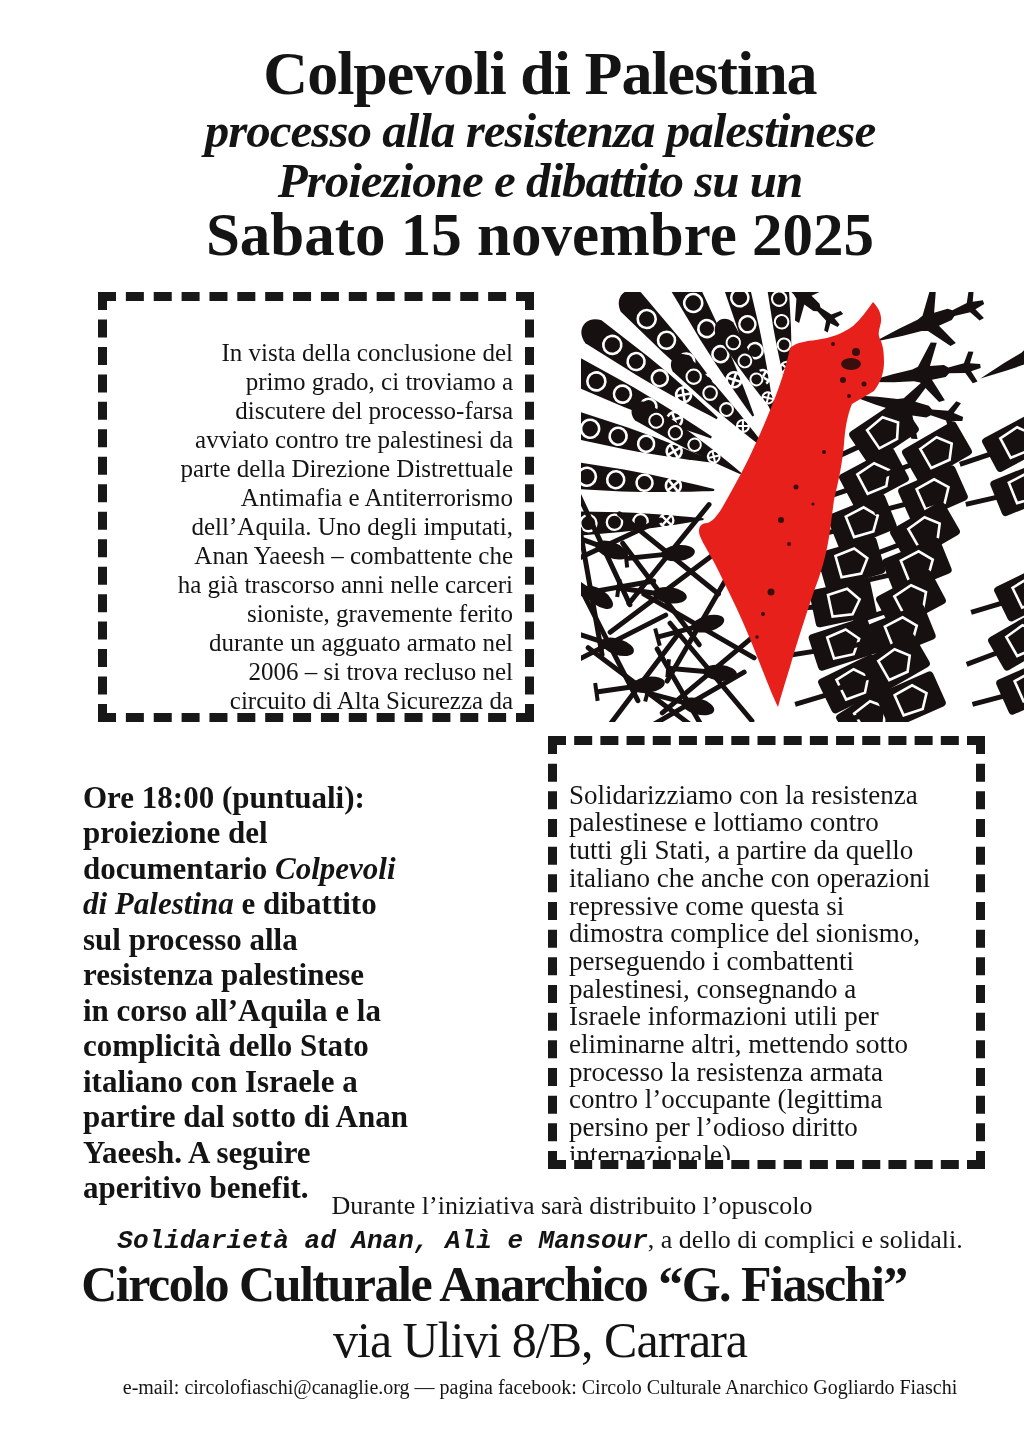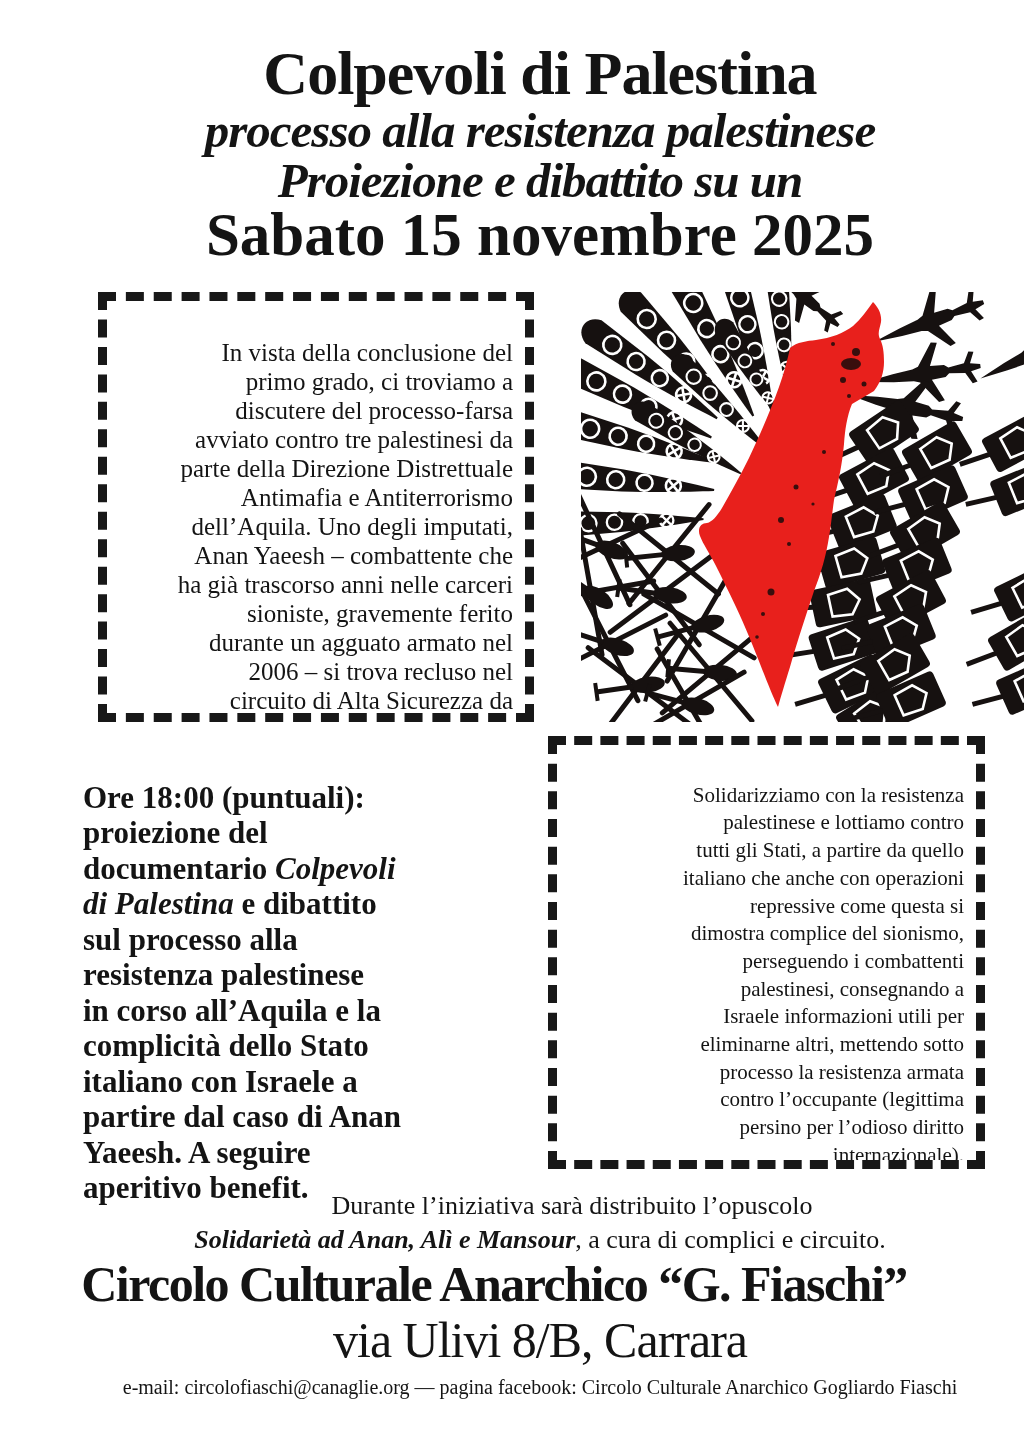--- a/index.html
+++ b/index.html
@@ -23,27 +23,27 @@
   .artwork{left:553px;top:292px;width:450px;height:430px;}
   .artwork svg{display:block;}
   
   .program{
     left:55px;top:744px;width:455px;text-align:left;
     font-weight:bold;font-size:31px;line-height:35.5px;white-space:pre-line;
   }
   .film{font-style:italic;}
   .solidarity{
     left:520px;top:736px;width:437px;height:433px;
-    padding:9px 12px;font-size:21px;line-height:27.7px;
-    text-align:right;white-space:pre-line;overflow:hidden;
+    padding:9px 12px;font-size:27px;line-height:27.7px;
+    text-align:left;white-space:pre-line;overflow:hidden;
   }
   
   .booklet1{top:1190px;left:0;width:1024px;text-align:center;font-size:26px;line-height:32px;padding-left:32px;}
   .booklet2{top:1224px;left:0;width:1024px;text-align:center;font-size:26px;line-height:32px;}
-  .bi{font-weight:bold;font-style:italic;}
+  .bi{font-weight:bold;font-style:italic;font-family:Liberation Mono, monospace;}
   .venuename{top:1256px;left:0;width:932px;text-align:center;font-size:50px;font-weight:bold;letter-spacing:-1.5px;line-height:56px;}
   .venueaddr{top:1312px;left:0;width:1024px;text-align:center;font-size:50px;font-weight:normal;letter-spacing:-1px;line-height:56px;}
   .contact{top:1376px;left:0;width:1024px;text-align:center;font-size:20px;}
   
   .blk{fill:#161110;}
   .wline{fill:none;stroke:#ffffff;stroke-width:2.6;}
   .rotor{fill:none;stroke:#161110;stroke-width:5;stroke-linecap:round;}
   .boom{fill:none;stroke:#161110;stroke-width:5;}
   .boom2{fill:none;stroke:#161110;stroke-width:4;}
   .barrel{fill:none;stroke:#161110;stroke-width:5;}
@@ -200,21 +200,21 @@
 <div class="abs program">
   <span>Ore 18:00 (puntuali):
 proiezione del
 documentario </span><span class="film">Colpevoli
 di Palestina</span><span> e dibattito
 sul processo alla
 resistenza palestinese
 in corso all’Aquila e la
 complicità dello Stato
 italiano con Israele a
-partire dal caso di Anan
+partire dal sotto di Anan
 Yaeesh. A seguire
 aperitivo benefit.</span>
 </div>
 
 <div class="abs dashedbox solidarity">
   <span>Solidarizziamo con la resistenza
 palestinese e lottiamo contro
 tutti gli Stati, a partire da quello
 italiano che anche con operazioni
 repressive come questa si
@@ -224,19 +224,19 @@
 Israele informazioni utili per
 eliminarne altri, mettendo sotto
 processo la resistenza armata
 contro l’occupante (legittima
 persino per l’odioso diritto
 internazionale).</span>
 </div>
 
 <div class="abs booklet1">Durante l’iniziativa sarà distribuito l’opuscolo</div>
 <div class="abs booklet2">
-  <span class="bi">Solidarietà ad Anan, Alì e Mansour</span><span>, a cura di complici e circuito.</span>
+  <span class="bi">Solidarietà ad Anan, Alì e Mansour</span><span>, a dello di complici e solidali.</span>
 </div>
 
 <div class="abs venuename">Circolo Culturale Anarchico “G. Fiaschi”</div>
 <div class="abs venueaddr">via Ulivi 8/B, Carrara</div>
 
 <footer class="abs contact">e-mail: circolofiaschi@canaglie.org — pagina facebook: Circolo Culturale Anarchico Gogliardo Fiaschi</footer>
 
 </body></html>

